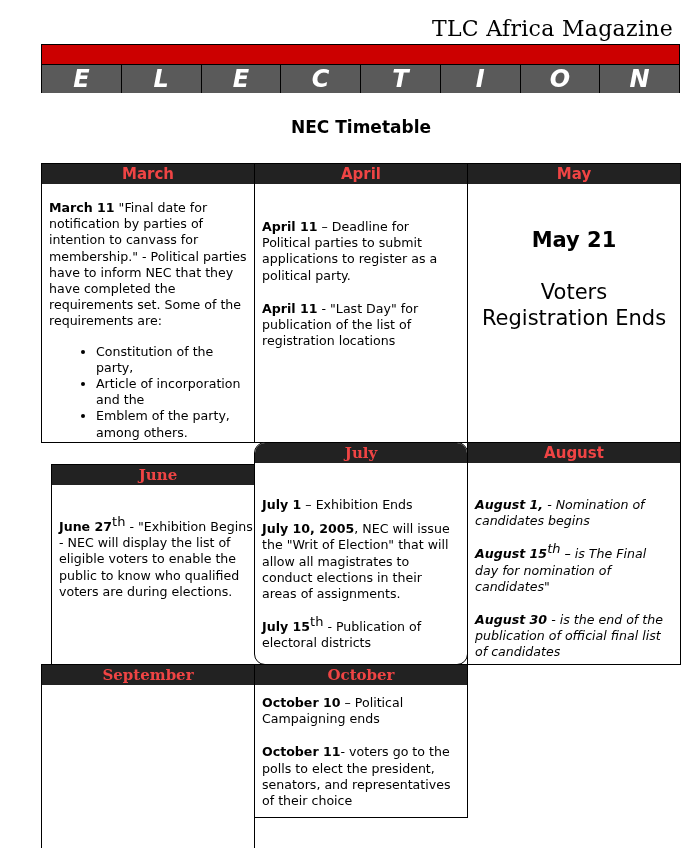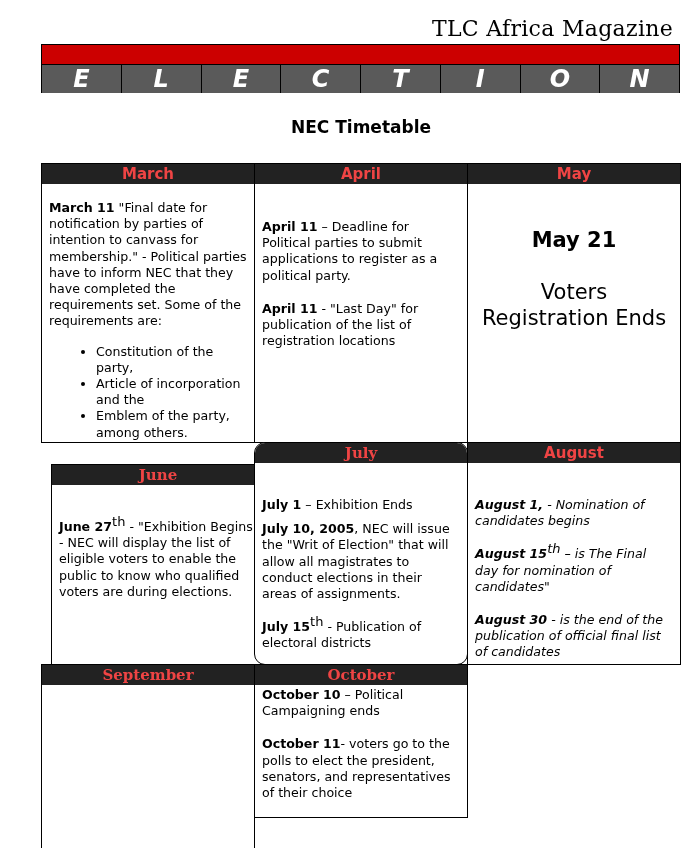--- a/index.html
+++ b/index.html
@@ -105,19 +105,19 @@
       <p><b>August 30</b><span> - is the end of the publication of official final list of candidates</span></p>
     </div>
   </div>
 
   <div class="cell" style="left:0;top:501px;width:214px;height:200px;">
     <div class="hdr serif">September</div>
   </div>
 
   <div class="cell" style="left:213px;top:501px;width:214px;height:154px;">
     <div class="hdr serif">October</div>
-    <div class="body" style="padding-top:2px;">
+    <div class="body" style="padding-top:10px;">
       <p><b>October 10</b><span> – Political Campaigning ends</span></p>
       <p><b>October 11</b><span>- voters go to the polls to elect the president, senators, and representatives of their choice</span></p>
     </div>
   </div>
 
 </div>
 
 </body></html>

